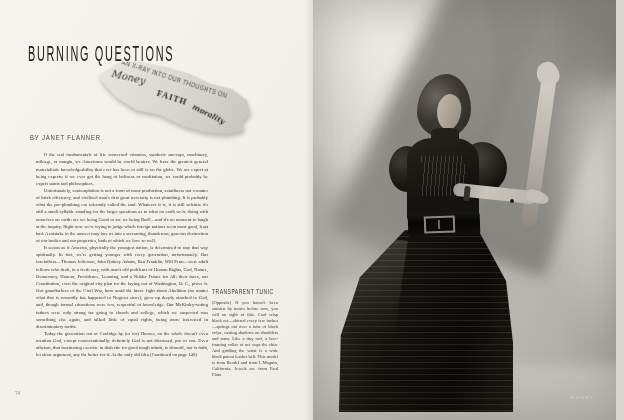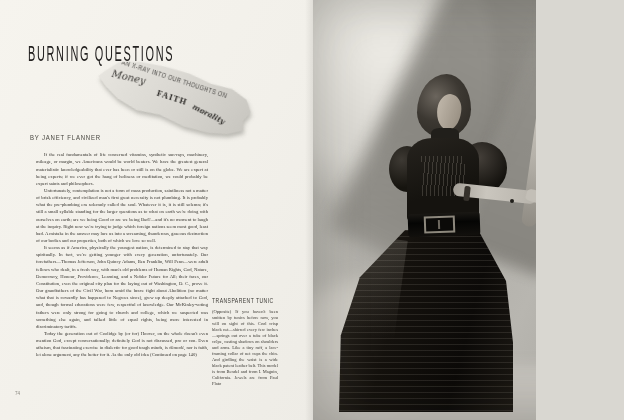--- a/index.html
+++ b/index.html
@@ -1,16 +1,16 @@
 <!DOCTYPE html>
 <html><head>
 <meta charset="utf-8">
 <style>
   html,body{margin:0;padding:0;background:#d9d7d1;}
-  .spread{position:relative;width:536px;height:420px;background:#a3a3a3;overflow:hidden;
+  .spread{position:relative;width:616px;height:420px;background:#a3a3a3;overflow:hidden;
           font-family:"Liberation Serif",serif;}
 
   
   .left-page{position:absolute;left:0;top:0;width:313px;height:420px;
              background:linear-gradient(120deg,#f6f4ee 0%,#f2f0ea 60%,#eeece6 100%);}
   .title{position:absolute;left:28px;top:40px;margin:0;font-family:"Liberation Sans",sans-serif;
          font-weight:400;font-size:13px;letter-spacing:2px;color:#232120;white-space:nowrap;
          transform:scale(0.84,1.75);transform-origin:left top;}
 
   .torn-wrap{position:absolute;left:96px;top:70px;width:156px;height:52px;
@@ -33,21 +33,21 @@
 
   .byline{position:absolute;left:30px;top:133px;font-family:"Liberation Sans",sans-serif;
           font-size:12px;letter-spacing:1.6px;color:#47453f;white-space:nowrap;
           transform:scale(.5,.62);transform-origin:left top;}
 
   .article{position:absolute;left:36px;top:151px;width:344px;
            transform:scale(.5);transform-origin:left top;
            font-size:9.4px;line-height:14.3px;text-align:justify;color:#34322d;}
   .article p{margin:0;text-indent:16px;}
 
-  .caption-col{position:absolute;left:212px;top:296px;width:66px;}
+  .caption-col{position:absolute;left:212px;top:287px;width:66px;}
   .caption-heading{margin:0;font-family:"Liberation Sans",sans-serif;font-weight:400;
           font-size:12px;letter-spacing:1.1px;color:#3a3834;white-space:nowrap;
           transform:scale(.42,.6);transform-origin:left top;}
   .caption-body{position:absolute;left:0;top:13px;width:132px;margin:0;
           transform:scale(.5);transform-origin:left top;
           font-size:9px;line-height:11.9px;text-align:justify;color:#3b3934;}
 
   .folio{position:absolute;left:15px;top:391px;font-family:"Liberation Sans",sans-serif;
          font-size:9px;color:#8a8880;transform:scale(.5);transform-origin:left top;}
 

